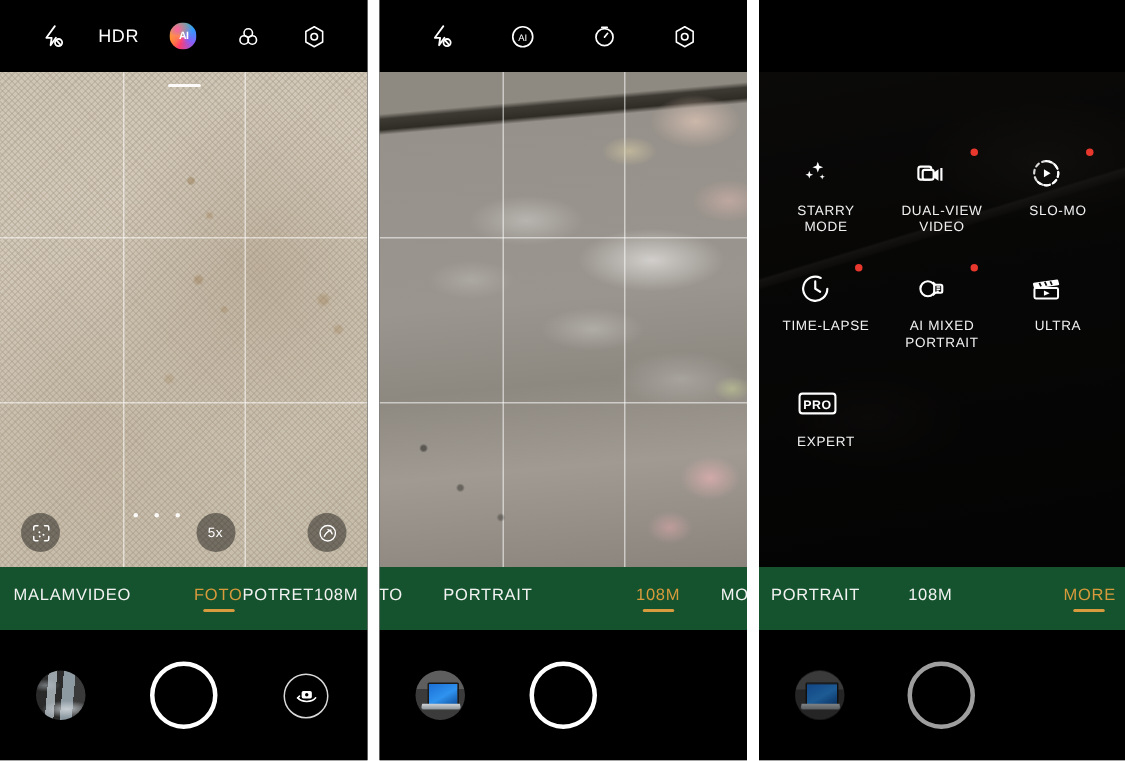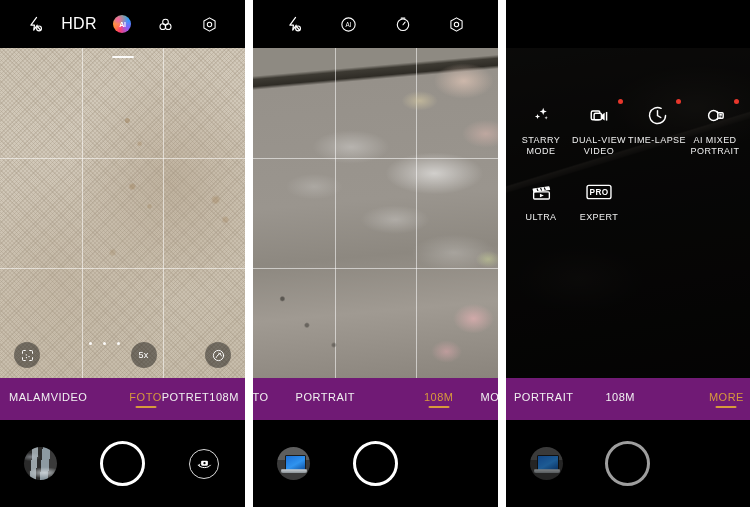--- a/index.html
+++ b/index.html
@@ -24,21 +24,21 @@
     position:absolute; top:0; left:0; right:0; height:48px;
     display:flex; align-items:center; justify-content:space-around;
     padding:0 14px; background:#000; z-index:6;
   }
   .topbar.empty { justify-content:center; }
   .tb-icon {
     width:26px; height:26px; display:flex; align-items:center;
     justify-content:center; color:#fff;
   }
   .tb-icon svg { display:block; }
-  .hdr-txt { color:#fff; font-size:16px; letter-spacing:.4px; font-weight:400; }
+  .hdr-txt { color:#fff; font-size:12px; letter-spacing:.4px; font-weight:400; }
   .ai-dot {
     width:18px; height:18px; border-radius:50%;
     background:
       radial-gradient(circle at 30% 25%, #ff5fa2 0%, transparent 55%),
       conic-gradient(from 200deg, #ff3d6e, #ffb400, #37d67a, #2e9bff, #8b5cf6, #ff3d6e);
     display:flex; align-items:center; justify-content:center;
     font-size:7px; color:#fff; font-weight:bold; letter-spacing:-.3px;
   }
 
   
@@ -136,21 +136,21 @@
   .zoom-dot { width:3px; height:3px; border-radius:50%; background:rgba(255,255,255,.92); }
   .zoom-pill {
     min-width:26px; height:26px; padding:0 6px; border-radius:13px;
     background:rgba(0,0,0,.42); color:#fff; font-size:9px;
     display:flex; align-items:center; justify-content:center; letter-spacing:.2px;
   }
 
   
   .modebar {
     position:absolute; left:0; right:0; bottom:87px; height:42px;
-    background:#701a75; display:flex; align-items:center; z-index:6;
+    background:#14532d; display:flex; align-items:center; z-index:6;
     overflow:hidden;
   }
   .modebar.p1 { justify-content:space-between; padding:0 9px; }
   .modebar.p2 { padding-left:0; gap:27px; }
   .modebar.p3 { padding-left:8px; gap:32px; }
   .mode {
     position:relative; color:#f2f2f2; font-size:11px; letter-spacing:.5px;
     white-space:nowrap; padding-bottom:5px;
   }
   .mode.active { color:#d79a3c;margin-left:42px; }
@@ -207,31 +207,31 @@
 
   .switch-btn {
     width:30px; height:30px; border-radius:50%;
     border:1.4px solid rgba(255,255,255,.85);
     display:flex; align-items:center; justify-content:center; color:#fff;
   }
 
   
   .more-grid {
     position:absolute; left:0; right:0; top:48px; bottom:129px;
-    display:grid; grid-template-columns:repeat(4,1fr);
+    display:grid; grid-template-columns:repeat(3,1fr);
     grid-auto-rows:77px; align-content:start;
     padding:54px 6px 0 6px; z-index:4;
   }
   .more-item {
     display:flex; flex-direction:column; align-items:center;
     justify-content:flex-start; gap:7px; position:relative;
   }
   .mi-icon {
     position:relative; width:38px; height:26px;
-    display:flex; align-items:center; justify-content:center; color:#fff;
+    display:flex; align-items:center; color:#fff;
   }
   .mi-icon .badge {
     position:absolute; top:-3px; right:-5px;
     width:5px; height:5px; border-radius:50%; background:#e8372c;
   }
   .mi-label {
     color:#f0f0f0; font-size:9px; line-height:11px;
     text-align:center; letter-spacing:.45px; white-space:pre-line;
   }
 </style>
@@ -418,20 +418,31 @@
             <rect x="6.4" y="9.6" width="7.6" height="6.8" rx="1.4" fill="#0c0c0c"></rect>
             <path d="M14.2 11.4l3.2-2.2v8l-3.2-2.2z" fill="#fff" stroke="none"></path>
             <path d="M19.4 8.3v9"></path>
           </svg>
           <span class="badge"></span>
         </span>
         <span class="mi-label">DUAL-VIEW
 VIDEO</span>
       </div>
 
+      <div class="more-item">
+        <span class="mi-icon">
+          <svg width="23" height="23" viewBox="0 0 24 24" fill="none" stroke="#fff" stroke-width="1.5" stroke-linecap="round">
+            <path d="M12 3.6a8.4 8.4 0 1 1-5.9 14.4" stroke-dasharray="3.4 2.6"></path>
+            <circle cx="12" cy="12" r="8.4" stroke-dasharray="2.6 2.6" opacity=".85"></circle>
+            <path d="M10.4 9.3l4.6 2.7-4.6 2.7z" fill="#fff" stroke="none"></path>
+          </svg>
+          <span class="badge"></span>
+        </span>
+        <span class="mi-label">SLO-MO</span>
+      </div>
 
       <div class="more-item">
         <span class="mi-icon">
           <svg width="23" height="23" viewBox="0 0 24 24" fill="none" stroke="#fff" stroke-width="1.5" stroke-linecap="round">
             <path d="M20.4 12a8.4 8.4 0 1 1-4.6-7.5"></path>
             <path d="M12 6.9V12l3.4 2.1"></path>
           </svg>
           <span class="badge"></span>
         </span>
         <span class="mi-label">TIME-LAPSE</span>

